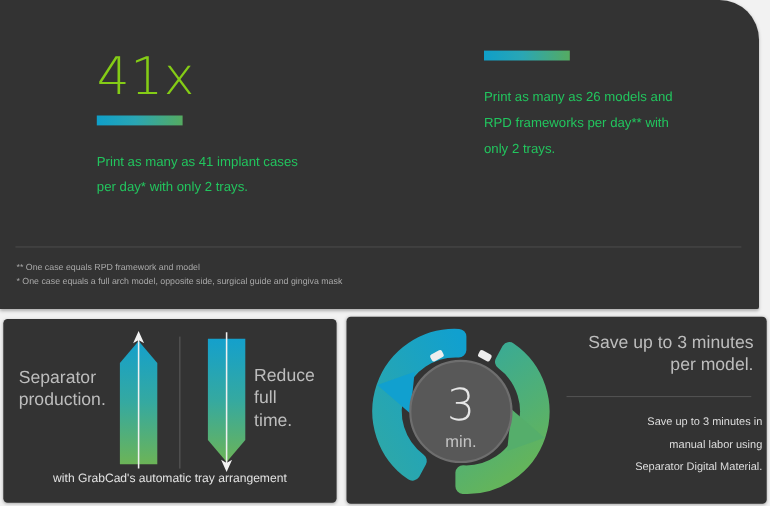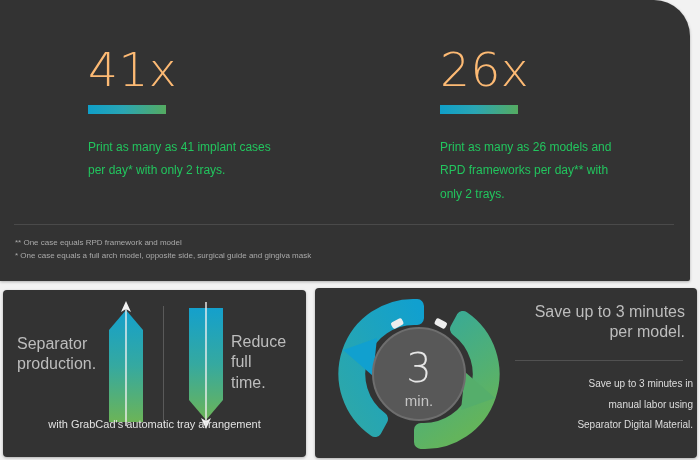--- a/index.html
+++ b/index.html
@@ -20,21 +20,21 @@
     border-bottom-right-radius:2px;
     box-shadow:0 1px 3px rgba(0,0,0,.28);
   }
   .stat-col{position:absolute;}
   .stat-left{left:88px;top:46px;width:280px;}
   .stat-right{left:440px;top:46px;width:250px;}
 
   .stat-number{
     font-size:47px;
     font-weight:300;
-    color:#fdba74;
+    color:#84cc16;
     letter-spacing:.5px;
     line-height:1;
     margin:0 0 12px 0;
     font-family:"DejaVu Sans", sans-serif;
     -webkit-font-smoothing:antialiased;
   }
   .gradient-bar{
     width:78px;height:9px;
     background:linear-gradient(to right,#0f9fc9 0%,#2aa6b4 45%,#55ab61 100%);
     margin-bottom:22px;
@@ -79,21 +79,21 @@
     white-space:pre-line;
   }
   .vsep{
     position:absolute;left:160px;top:16px;width:1px;height:120px;
     background:#5a5a5a;
   }
   .arrow-wrap{position:absolute;}
   .arrow-up{left:100px;top:6px;width:46px;height:136px;}
   .arrow-dn{left:180px;top:6px;width:46px;height:136px;}
   .caption{
-    position:absolute;left:0;top:128px;width:303px;text-align:center;
+    position:absolute;left:0;top:139px;width:303px;text-align:center;
     font-size:11px;color:#e2e2e2;
   }
 
   
   .circle-art{position:absolute;left:14px;top:10px;width:180px;height:152px;}
   .rp-head{
     position:absolute;left:198px;top:14px;width:172px;
     font-size:16px;font-weight:300;color:#bdbdbd;line-height:1.26;
     text-align:right;white-space:pre-line;
   }
@@ -113,21 +113,20 @@
   <div class="top-card">
 
     <div class="stat-col stat-left">
       <div class="stat-number">41x</div>
       <div class="gradient-bar"></div>
       <p class="stat-desc">Print as many as 41 implant cases
 per day*  with only 2 trays.</p>
     </div>
 
     <div class="stat-col stat-right">
-      <div class="stat-number">26x</div>
       <div class="gradient-bar"></div>
       <p class="stat-desc">Print as many as 26 models and
 RPD frameworks per day** with
 only 2 trays.</p>
     </div>
 
     <div class="divider-line"></div>
 
     <div class="footnotes">
       <div>** One case equals RPD framework and model</div>

